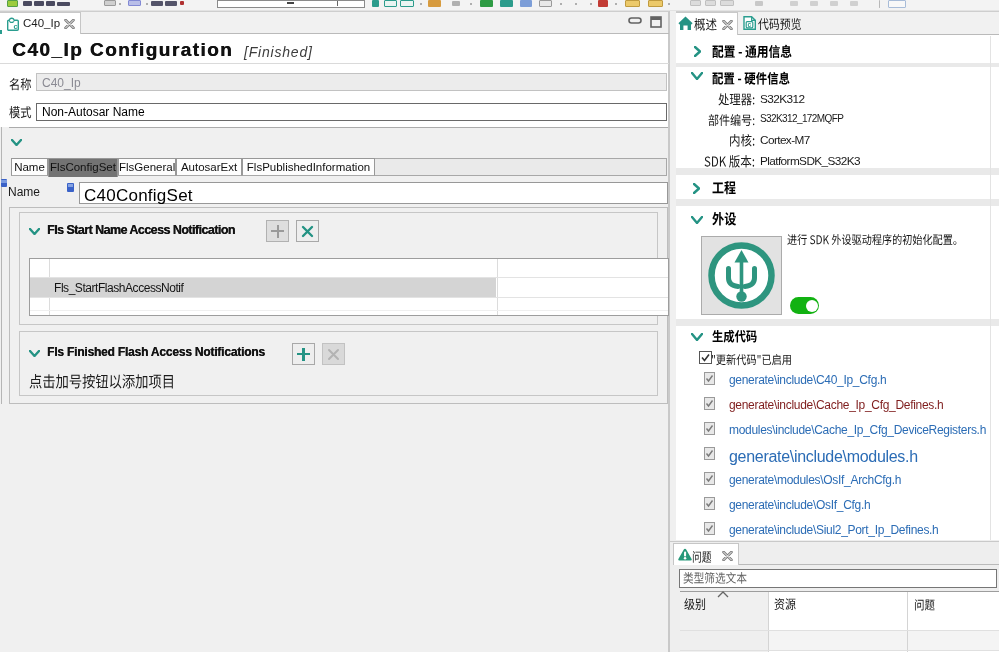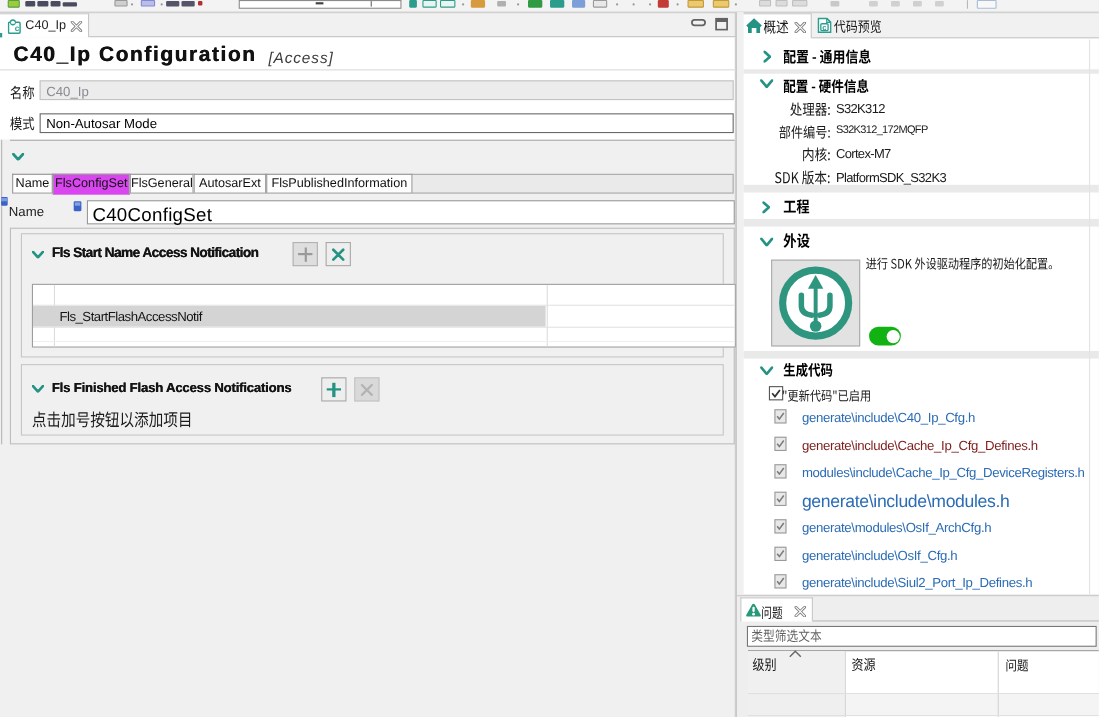--- a/index.html
+++ b/index.html
@@ -65,41 +65,41 @@
     <path d="M1.5,1 L9.5,9 M9.5,1 L1.5,9" stroke="#f6f6f6" stroke-width="1" stroke-linecap="round"></path>
   </svg>
 <div class="a" style="left:0;top:30px;width:2px;height:8px;background:#2a9d8f"></div>
 <svg class="a" style="left:628px;top:16px" width="34" height="12" viewBox="0 0 34 12">
 <rect x="1" y="2" width="12" height="5" rx="2.5" fill="none" stroke="#636363" stroke-width="1.6"></rect>
 <rect x="23" y="1" width="10" height="10" fill="none" stroke="#636363" stroke-width="1.6"></rect>
 <rect x="23" y="1" width="10" height="3" fill="#636363"></rect>
   </svg>
 <div class="a" style="left:0;top:34px;width:669px;height:93px;background:#fff;border-right:1px solid #c9c9c9"></div>
 <div class="a" style="left:12px;top:39px;width:300px;height:22px;font-size:19px;font-weight:bold;color:#111;letter-spacing:1.45px;text-shadow:0.5px 0 0 #111">C40_Ip Configuration</div>
-<div class="a" style="left:244px;top:44px;width:100px;height:17px;font-size:14px;font-style:italic;color:#3c3c3c;letter-spacing:0.8px">[Access]</div>
+<div class="a" style="left:244px;top:44px;width:100px;height:17px;font-size:14px;font-style:italic;color:#3c3c3c;letter-spacing:0.8px">[Finished]</div>
 <div class="a" style="left:0;top:63px;width:669px;height:1px;background:#dadada"></div>
 <svg style="position:absolute;left:9.0px;top:77.5px;overflow:visible" width="24.5" height="14.1">
     <path transform="translate(0,11.25) scale(0.011250,-0.013275)" d="M263 529C314 494 373 446 417 406C300 344 171 299 47 273C61 256 79 224 86 204C141 217 197 233 252 253V-79H327V-27H773V-79H849V340H451C617 429 762 553 844 713L794 744L781 740H427C451 768 473 797 492 826L406 843C347 747 233 636 69 559C87 546 111 519 122 501C217 550 296 609 361 671H733C674 583 587 508 487 445C440 486 374 536 321 572ZM773 42H327V271H773Z M1512 450C1489 325 1449 200 1392 120C1409 111 1440 92 1453 81C1510 168 1555 301 1582 437ZM1782 440C1826 331 1868 185 1882 91L1952 113C1936 207 1894 349 1848 460ZM1532 838C1509 710 1467 583 1408 496V553H1279V731C1327 743 1372 757 1409 772L1364 831C1292 799 1168 770 1063 752C1071 735 1081 710 1084 694C1124 700 1167 707 1209 715V553H1054V483H1200C1162 368 1094 238 1033 167C1045 150 1063 121 1070 103C1119 164 1169 262 1209 362V-81H1279V370C1311 326 1349 270 1365 241L1409 300C1390 325 1308 416 1279 445V483H1398L1394 477C1412 468 1444 449 1458 438C1494 491 1527 560 1553 637H1653V12C1653 -1 1649 -5 1636 -5C1623 -6 1579 -6 1532 -5C1543 -24 1554 -56 1559 -76C1621 -76 1664 -74 1691 -63C1718 -51 1728 -30 1728 12V637H1863C1848 601 1828 561 1810 526L1877 510C1904 567 1934 635 1958 697L1909 711L1898 707H1576C1586 745 1596 784 1604 824Z" fill="#1c1c1c"></path>
   </svg>
 <div class="a" style="left:36px;top:73px;width:631px;height:18px;background:#ececec;border:1px solid #c2c2c2"></div>
 <div class="a" style="left:42px;top:76px;width:100px;height:14px;font-size:12px;color:#8a8a93">C40_Ip</div>
 <svg style="position:absolute;left:9.0px;top:106.2px;overflow:visible" width="24.5" height="14.1">
     <path transform="translate(0,11.25) scale(0.011250,-0.013275)" d="M472 417H820V345H472ZM472 542H820V472H472ZM732 840V757H578V840H507V757H360V693H507V618H578V693H732V618H805V693H945V757H805V840ZM402 599V289H606C602 259 598 232 591 206H340V142H569C531 65 459 12 312 -20C326 -35 345 -63 352 -80C526 -38 607 34 647 140C697 30 790 -45 920 -80C930 -61 950 -33 966 -18C853 6 767 61 719 142H943V206H666C671 232 676 260 679 289H893V599ZM175 840V647H50V577H175V576C148 440 90 281 32 197C45 179 63 146 72 124C110 183 146 274 175 372V-79H247V436C274 383 305 319 318 286L366 340C349 371 273 496 247 535V577H350V647H247V840Z M1709 791C1761 755 1823 701 1853 665L1905 712C1875 747 1811 798 1760 833ZM1565 836C1565 774 1567 713 1570 653H1055V580H1575C1601 208 1685 -82 1849 -82C1926 -82 1954 -31 1967 144C1946 152 1918 169 1901 186C1894 52 1883 -4 1855 -4C1756 -4 1678 241 1653 580H1947V653H1649C1646 712 1645 773 1645 836ZM1059 24 1083 -50C1211 -22 1395 20 1565 60L1559 128L1345 82V358H1532V431H1090V358H1270V67Z" fill="#1c1c1c"></path>
   </svg>
 <div class="a" style="left:36px;top:103px;width:631px;height:18px;background:#fff;border:1px solid #696969"></div>
-<div class="a" style="left:42px;top:105px;width:200px;height:15px;font-size:12px;color:#000">Non-Autosar Mode</div>
+<div class="a" style="left:42px;top:105px;width:200px;height:15px;font-size:12px;color:#000">Non-Autosar Name</div>
 <div class="a" style="left:0;top:127px;width:669px;height:525px;background:#f0f0f0;border-right:1px solid #c9c9c9"></div>
 <div class="a" style="left:9px;top:127px;width:659px;height:1px;background:#ababab"></div>
 <div class="a" style="left:1px;top:127px;width:1px;height:277px;background:#b5b5b5"></div>
 <svg class="a" style="left:11px;top:139px" width="11" height="7" viewBox="0 0 11 7">
     <polyline points="1,1 5.5,6 10,1" fill="none" stroke="#249384" stroke-width="2.4" stroke-linecap="round" stroke-linejoin="round"></polyline>
   </svg>
 <div class="a" style="left:11px;top:158px;width:656px;height:18px;background:#eaeaea;border:1px solid #a8a8a8"></div>
 <div class="a" style="left:11px;top:158px;width:37px;height:18px;background:#fdfdfd;border:1px solid #989898;border-bottom:1px solid #a8a8a8;border-bottom:1px solid #a8a8a8;text-align:center;font-size:11.5px;color:#111;line-height:17px;white-space:nowrap;overflow:hidden">Name</div>
-<div class="a" style="left:48px;top:158px;width:70px;height:19px;background:#d946ef;border:1px solid #989898;border-bottom:none;text-align:center;font-size:11.5px;color:#111;line-height:17px;white-space:nowrap;overflow:hidden">FlsConfigSet</div>
+<div class="a" style="left:48px;top:158px;width:70px;height:19px;background:#737373;border:1px solid #989898;border-bottom:none;text-align:center;font-size:11.5px;color:#111;line-height:17px;white-space:nowrap;overflow:hidden">FlsConfigSet</div>
 <div class="a" style="left:118px;top:158px;width:58px;height:18px;background:#fdfdfd;border:1px solid #989898;border-bottom:1px solid #a8a8a8;border-bottom:1px solid #a8a8a8;text-align:center;font-size:11.5px;color:#111;line-height:17px;white-space:nowrap;overflow:hidden">FlsGeneral</div>
 <div class="a" style="left:176px;top:158px;width:66px;height:18px;background:#fdfdfd;border:1px solid #989898;border-bottom:1px solid #a8a8a8;border-bottom:1px solid #a8a8a8;text-align:center;font-size:11.5px;color:#111;line-height:17px;white-space:nowrap;overflow:hidden">AutosarExt</div>
 <div class="a" style="left:242px;top:158px;width:133px;height:18px;background:#fdfdfd;border:1px solid #989898;border-bottom:1px solid #a8a8a8;border-bottom:1px solid #a8a8a8;text-align:center;font-size:11.5px;color:#111;line-height:17px;white-space:nowrap;overflow:hidden">FlsPublishedInformation</div>
 <div class="a" style="left:1px;top:179px;width:6px;height:8px;background:#3a62c8;border-radius:1px"></div>
 <div class="a" style="left:1px;top:180px;width:6px;height:3px;background:#7c9be0"></div>
 <div class="a" style="left:8px;top:185px;width:40px;height:15px;font-size:12px;color:#1a1a1a">Name</div>
 <div class="a" style="left:79px;top:182px;width:589px;height:22px;background:#fff;border:1px solid #989898"></div>
 <div class="a" style="left:67px;top:183px;width:7px;height:9px;background:#3a62c8;border-radius:1px"></div>
 <div class="a" style="left:68px;top:184px;width:5px;height:3px;background:#85a2e2"></div>
 <div class="a" style="left:84px;top:186px;width:200px;height:16px;font-size:17px;color:#000;letter-spacing:0.25px">C40ConfigSet</div>

